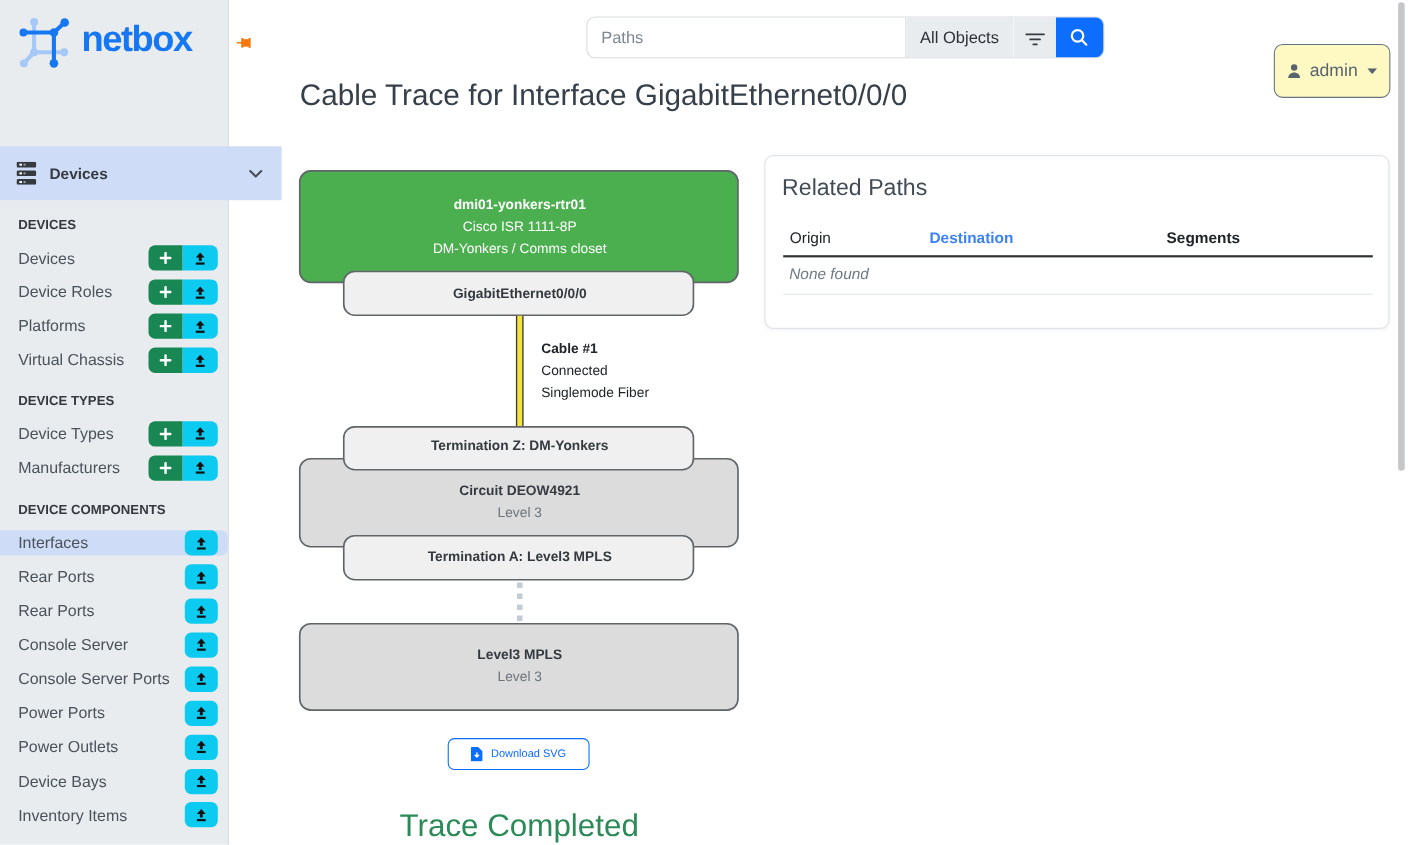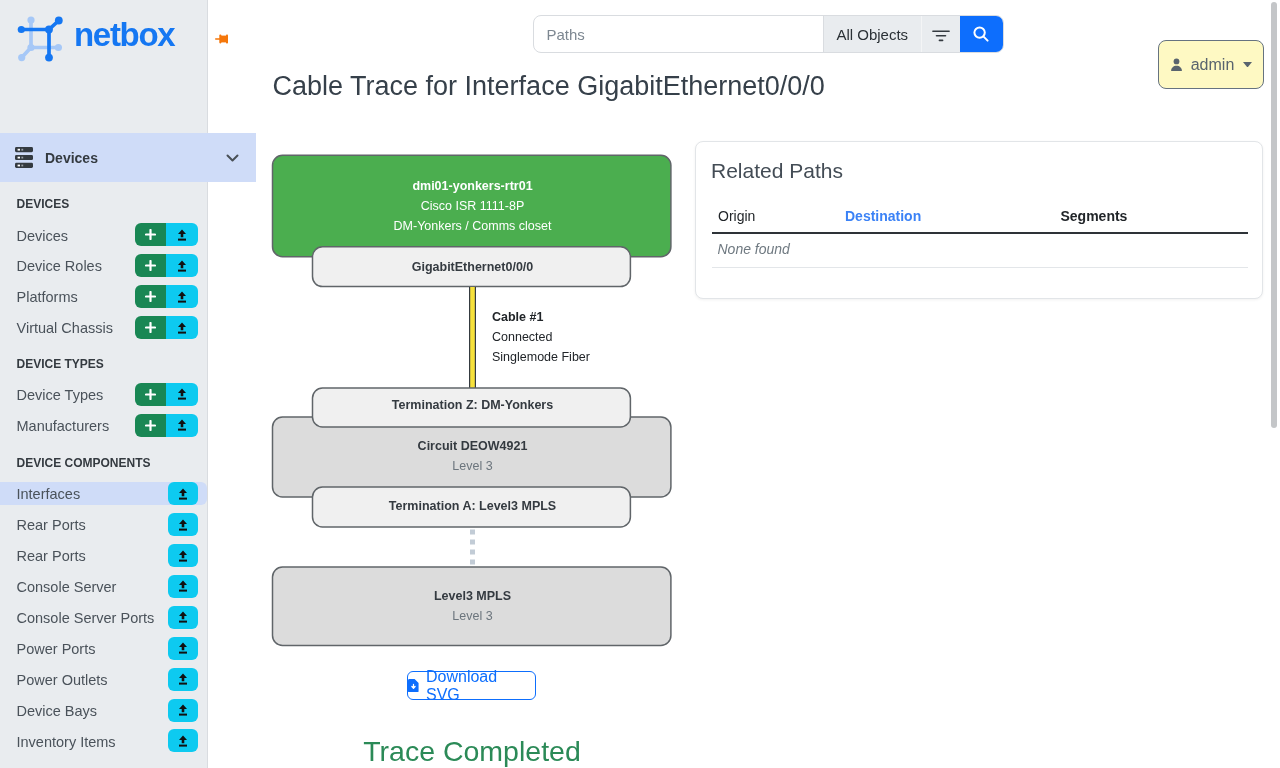--- a/index.html
+++ b/index.html
@@ -353,21 +353,21 @@
       <text x="236" y="220.6" fill="#212529">Singlemode Fiber</text>
     </g>
   </g>
 </svg>
 
 <div class="abs" style="left:407px;top:671px;width:129px;height:29px;border:1px solid #0d6efd;border-radius:6px;background:#fff;display:flex;align-items:center;justify-content:center;">
   <svg width="11" height="13.5" viewBox="0 0 11 13.5" style="margin-right:7px;">
     <path d="M1.4 0 h5.2 l4 4 v8.1 a1.4 1.4 0 0 1 -1.4 1.4 h-7.8 a1.4 1.4 0 0 1 -1.4 -1.4 v-10.7 a1.4 1.4 0 0 1 1.4 -1.4 z" fill="#0d6efd"></path>
     <path d="M5.5 5.4 v3.6 M3.9 7.5 L5.5 9.2 L7.1 7.5" stroke="#fff" stroke-width="1.3" fill="none" stroke-linecap="round" stroke-linejoin="round"></path>
   </svg>
-  <span style="font-size:16px;color:#0d6efd;">Download SVG</span>
+  <span style="font-size:10px;color:#0d6efd;">Download SVG</span>
 </div>
 
 <div class="abs" style="left:256px;top:734px;width:432px;text-align:center;font-size:28.5px;line-height:1.25;color:#2b8a57;">Trace Completed</div>
 
 <div class="abs" style="left:695px;top:141px;width:568px;height:158px;background:#fff;border:1px solid #e2e5e8;border-radius:8px;box-shadow:0 1px 3px rgba(0,0,0,.06);">
   <div style="position:absolute;left:15px;top:18px;font-size:21px;line-height:1;color:#434c55;">Related Paths</div>
   <div style="position:absolute;left:22px;top:67px;font-size:14px;line-height:1;font-weight:normal;color:#212529;">Origin</div>
   <div style="position:absolute;left:149px;top:67px;font-size:14px;line-height:1;font-weight:bold;color:#3b82f6;">Destination</div>
   <div style="position:absolute;left:364.5px;top:67px;font-size:14px;line-height:1;font-weight:bold;color:#212529;">Segments</div>
   <div style="position:absolute;left:16px;top:89.5px;width:536px;height:2px;background:#2e3338;"></div>

